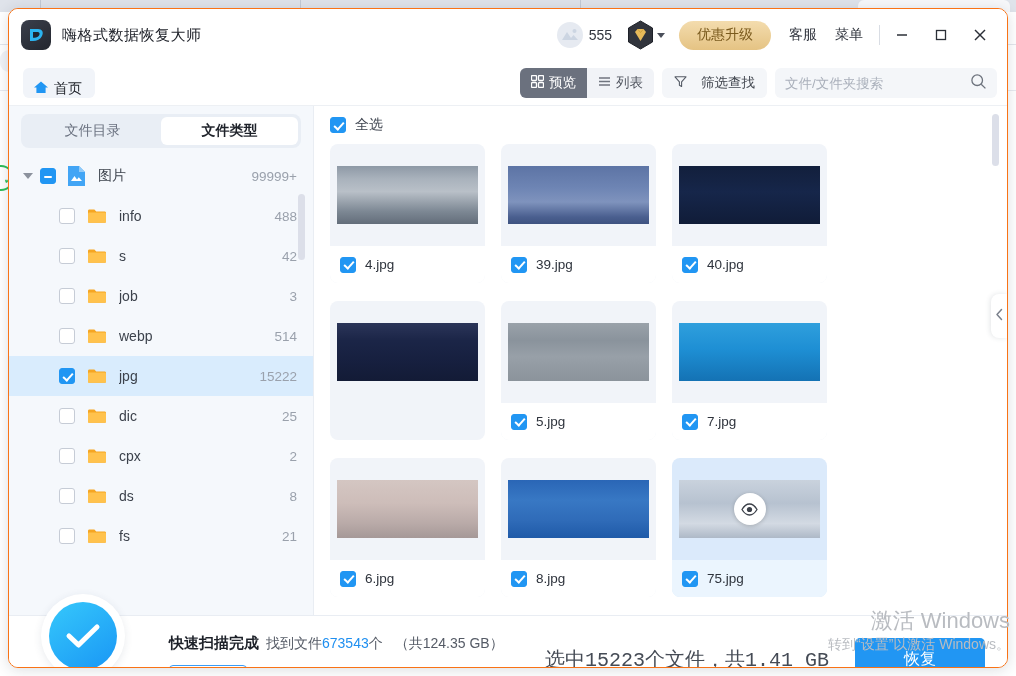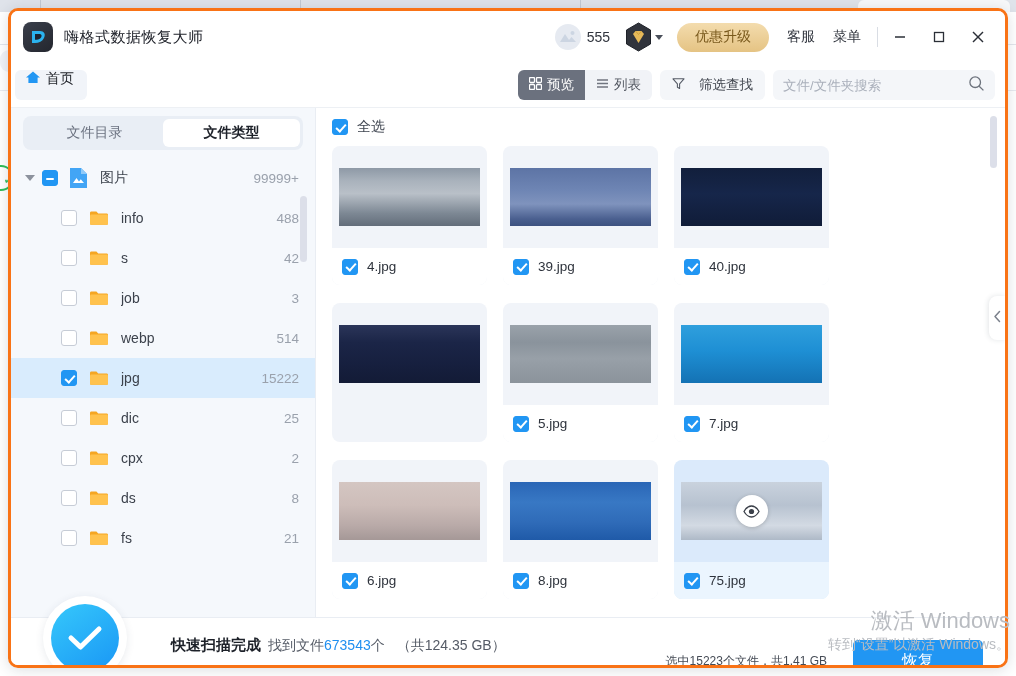--- a/index.html
+++ b/index.html
@@ -48,21 +48,21 @@
     content: "✓"; position: absolute; left: 13px; top: 1px;
     font-size: 14px; color: #2ebd59; line-height: 22px;
   }
 
   
   #app-window {
     position: absolute; left: 8px; top: 8px;
     width: 1000px; height: 660px;
     background: #ffffff;
     border-radius: 10px;
-    border: 3px solid #f97316;
+    border: 1px solid #f97316;
     box-shadow: 0 2px 14px rgba(40,50,70,.16);
     overflow: hidden;
   }
 
   
   #titlebar {
     position: relative; height: 52px; background: #ffffff;
     display: flex; align-items: center;
   }
   #app-logo {
@@ -116,23 +116,23 @@
     cursor: pointer; color: #2b2f37;
   }
   #win-close { margin-right: 10px; }
 
   
   #toolbar {
     position: relative; height: 44px; background: #ffffff;
     display: flex; align-items: center;
   }
   #home-btn {
-    margin-left: 4px; height: 30px; padding: 0 13px 0 10px;
+    margin-left: 14px; height: 30px; padding: 0 13px 0 10px;
     background: #f1f4f9; border-radius: 6px; border: none; cursor: pointer;
-    display: flex; align-items: flex-start; gap: 5px;
+    display: flex; align-items: flex-end; gap: 5px;
     font-size: 14px; color: #23262d;
     font-family: "Liberation Sans", sans-serif;
   }
   #toolbar-right {
     position: absolute; right: 10px; top: 0; height: 44px;
     display: flex; align-items: center; gap: 8px;
   }
   #viewtoggle {
     display: flex; border-radius: 6px; overflow: hidden;
     background: #f1f3f7; height: 30px;
@@ -303,21 +303,21 @@
   #deep-scan-btn {
     height: 26px; padding: 0 10px; border: 1px solid #3b9cf5;
     border-radius: 4px; background: #ffffff; color: #2b8ced;
     font-size: 14px; cursor: pointer;
     font-family: "Liberation Sans", sans-serif;
   }
   #status-right {
     position: absolute; right: 22px; top: 22px;
     display: flex; align-items: center; gap: 26px;
   }
-  #selected-info { font-size: 12px; color: #454b55; }
+  #selected-info { font-size: 20px; color: #454b55; font-family: Liberation Mono, monospace; }
   #recover-btn {
     width: 130px; height: 42px; border-radius: 5px; border: none;
     background: #2196f3; color: #ffffff; font-size: 16px; cursor: pointer;
     font-family: "Liberation Sans", sans-serif;
   }
 
   
   #watermark {
     position: absolute; right: 6px; bottom: 22px;
     text-align: right; pointer-events: none; z-index: 50;

